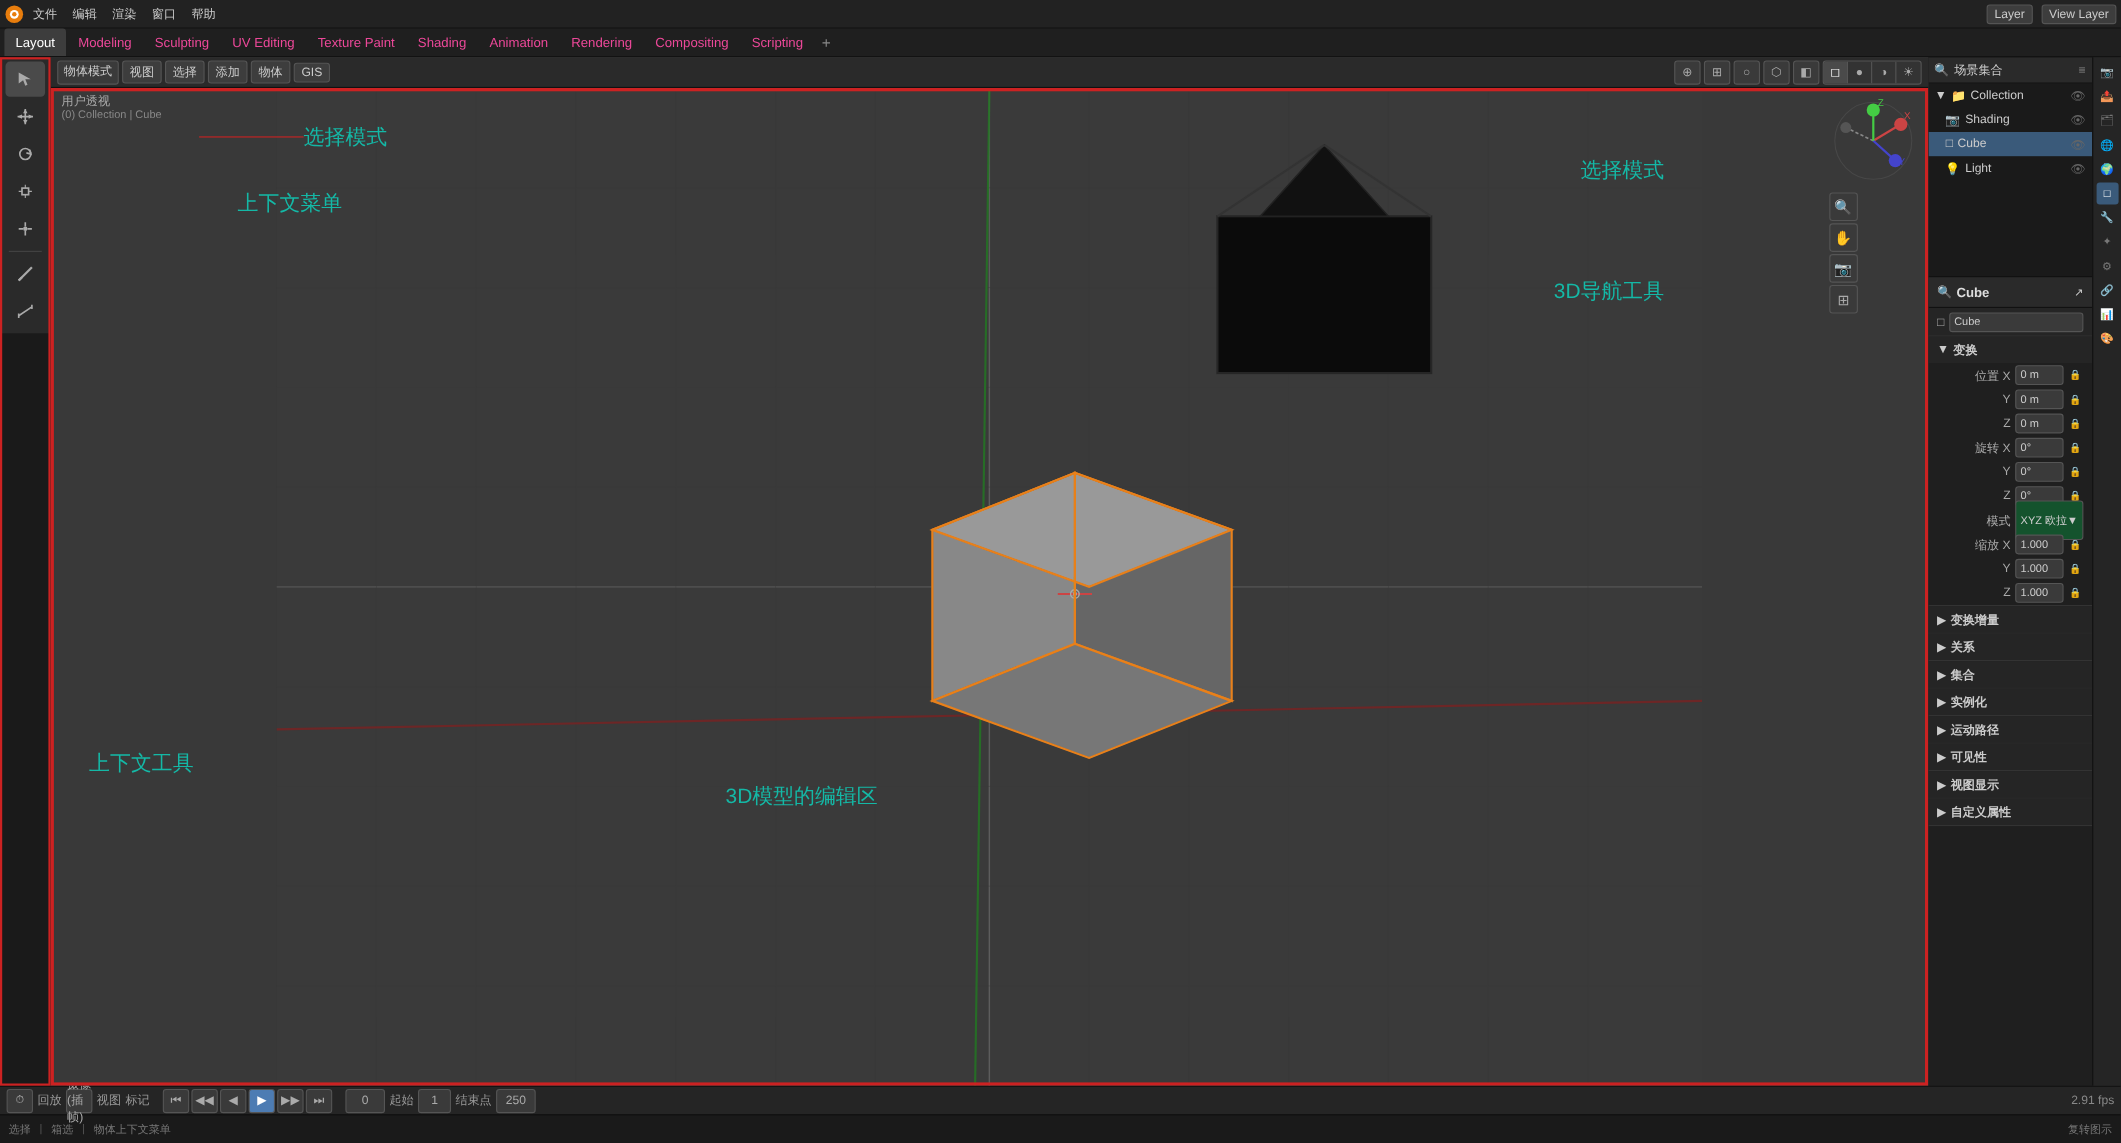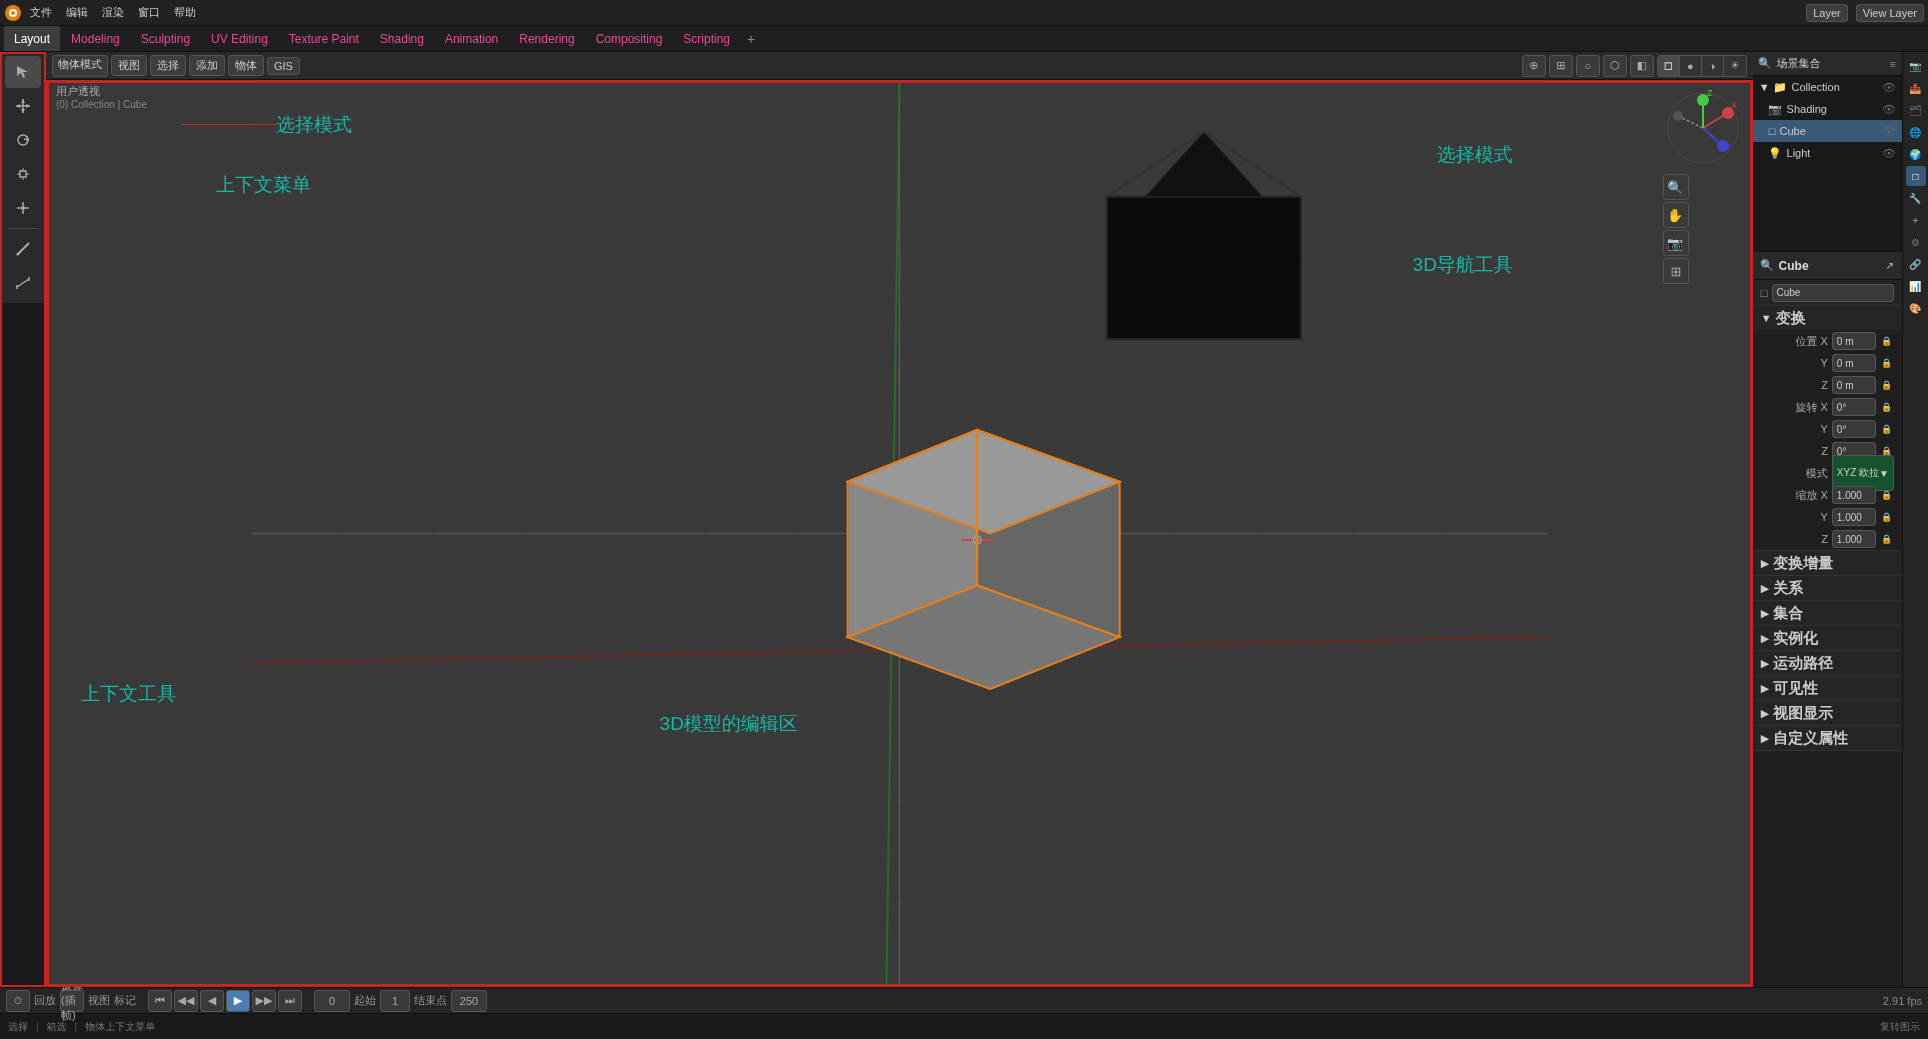--- a/index.html
+++ b/index.html
@@ -208,21 +208,21 @@
     }
     .prop-section-header {
       display: flex;
       align-items: center;
       height: 24px;
       padding: 0 8px;
       background: #252525;
       cursor: pointer;
       gap: 4px;
     }
-    .prop-section-label { font-size: 15px; color: #ccc; font-weight: bold; }
+    .prop-section-label { font-size: 11px; color: #ccc; font-weight: bold; }
     .prop-row {
       display: flex;
       align-items: center;
       height: 22px;
       padding: 0 8px 0 20px;
       gap: 4px;
     }
     .prop-label {
       font-size: 11px;
       color: #aaa;

